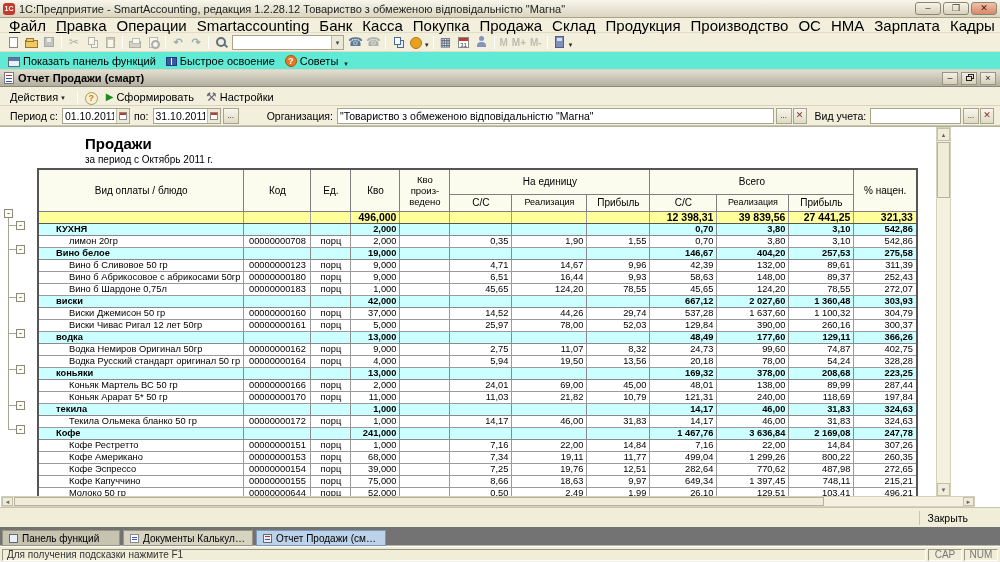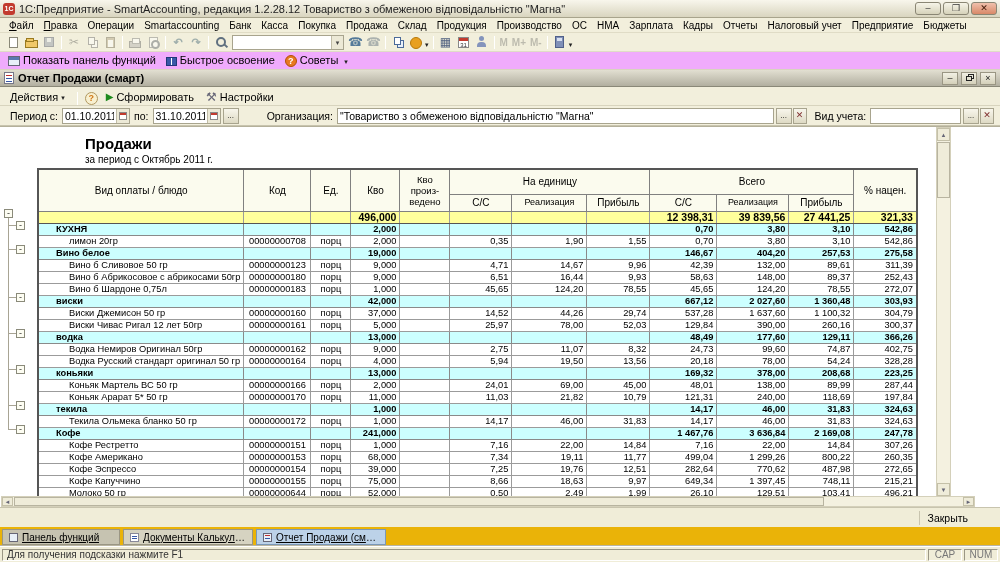--- a/index.html
+++ b/index.html
@@ -10,26 +10,26 @@
   .titlebar { height:18px; display:flex; align-items:center; padding:0 3px; gap:4px;
     background:linear-gradient(#f8f6ec,#d9d5bf); border-bottom:1px solid #a8a48c; }
   .app-icon { width:12px; height:12px; background:#c23a2e; border-radius:3px; color:#fff; font-size:7px; font-weight:bold; text-align:center; line-height:12px; flex:none; }
   .title-text { font-size:11px; color:#222; white-space:nowrap; overflow:hidden; flex:1; }
   .winbtns { display:flex; gap:2px; flex:none; }
   .winbtn { width:26px; height:13px; border:1px solid #8a8674; border-radius:3px; background:linear-gradient(#f6f4e8,#d6d2ba); font-size:9px; line-height:11px; text-align:center; color:#333; }
   .winbtn.close { background:linear-gradient(#f0c0ac,#d88868); color:#401808; }
 
   
   .menubar { height:15px; display:flex; align-items:center; padding:0 4px; background:#f2efdc; border-bottom:1px solid #e0dcc6; }
-  .menu-item { padding:0 5px; font-size:10px; white-space:nowrap; cursor:default; }
+  .menu-item { padding:0 5px; font-size:15px; white-space:nowrap; cursor:default; }
   .menu-item u { text-decoration:underline; }
 
   
   .toolbar1 { height:19px; display:flex; align-items:center; padding:0 4px; background:#f2efdc; border-bottom:1px solid #e0dcc6; }
-  .toolbar2 { height:18px; display:flex; padding:0 4px; background:#f0abfc; border-bottom:1px solid #d8d4be; gap:2px; }
+  .toolbar2 { height:18px; display:flex; align-items:center; padding:0 4px; background:#5eead4; border-bottom:1px solid #d8d4be; gap:2px; }
   .tbtn { width:18px; height:16px; display:flex; align-items:center; justify-content:center; background:transparent; border:none; flex:none; position:relative; }
   .tbtn.dis { opacity:.5; filter:grayscale(60%); }
   .tsep { width:1px; height:13px; background:#c4c0a8; border-right:1px solid #fff; margin:0 3px; flex:none; }
   .tb-caret { font-size:7px; color:#222; margin:6px 1px 0 0; flex:none; }
   .tb-text { font-weight:bold; font-size:10px; color:#8a8878; width:auto; padding:0 2px; }
   .tcombo { display:flex; align-items:center; height:15px; width:112px; background:#fff; border:1px solid #a8a48e; margin:0 2px; flex:none; }
   .tcombo input { flex:1; border:none; outline:none; height:12px; font-size:10px; min-width:0; background:#fff; }
   .tcombo .cmb { width:12px; height:13px; font-size:7px; line-height:13px; text-align:center; color:#444; background:#ece9d6; border-left:1px solid #c0bca6; }
 
   .ic { display:inline-block; position:relative; width:14px; height:14px; line-height:14px; text-align:center; font-size:11px; flex:none; }
@@ -124,21 +124,21 @@
   .v-up { left:0; top:0; width:13px; height:13px; line-height:13px; }
   .v-dn { left:0; bottom:0; width:13px; height:13px; line-height:13px; }
   .v-thumb { position:absolute; left:0; top:14px; width:13px; height:56px; background:#efecd9; border:1px solid #b8b4a0; }
   .h-lt { left:0; top:0; width:11px; height:9px; line-height:9px; }
   .h-rt { right:0; top:0; width:11px; height:9px; line-height:9px; }
   .h-thumb { position:absolute; left:12px; top:0; width:810px; height:9px; background:#efecd9; border:1px solid #b8b4a0; }
 
   
   .form-footer { height:20px; display:flex; align-items:center; justify-content:flex-end; background:#f0edd8; border-top:1px solid #c8c4ae; padding:0 24px 0 6px; }
   .close-btn { border:none; background:transparent; font-size:10.5px; padding:0 8px; border-left:1px solid #c8c4ae; height:14px; }
-  .taskbar { height:19px; display:flex; gap:3px; padding:2px 2px 0 2px; background:#eab308;text-decoration:underline; }
+  .taskbar { height:19px; display:flex; align-items:flex-end; gap:3px; padding:2px 2px 0 2px; background:#737373; }
   .task-tab { display:flex; align-items:center; gap:4px; height:16px; padding:0 6px; font-size:10px; border:1px solid #9a9684; background:#c6c3b1; max-width:130px; min-width:118px; overflow:hidden; white-space:nowrap; }
   .task-tab .lbl { overflow:hidden; text-overflow:ellipsis; }
   .task-tab.t2 { background:#d6d3c1; }
   .task-tab.active { background:#bcd2e8; border-color:#7a98b8; }
   .tt-ic { width:9px; height:9px; flex:none; border:1px solid #667; background:#e8f0f8; position:relative; }
   .tt-ic.doc { background:#fff; border-color:#889; }
   .tt-ic.doc::before { content:""; position:absolute; left:1px; top:2px; width:5px; height:1px; background:#3858a8; box-shadow:0 2px 0 #3858a8; }
   .tt-ic.rep::before { content:""; position:absolute; left:1px; top:1px; width:5px; height:1px; background:#c03030; box-shadow:0 3px 0 #3858a8; }
   .statusbar { height:16px; display:flex; align-items:center; gap:2px; background:#f0edd8; border-top:1px solid #fff; box-shadow:0 -1px 0 #b8b4a0; padding:1px 2px; font-size:10px; color:#333; }
   .st-panel { height:12px; border:1px solid; border-color:#9a9684 #fff #fff #9a9684; padding:0 4px; line-height:10px; }

